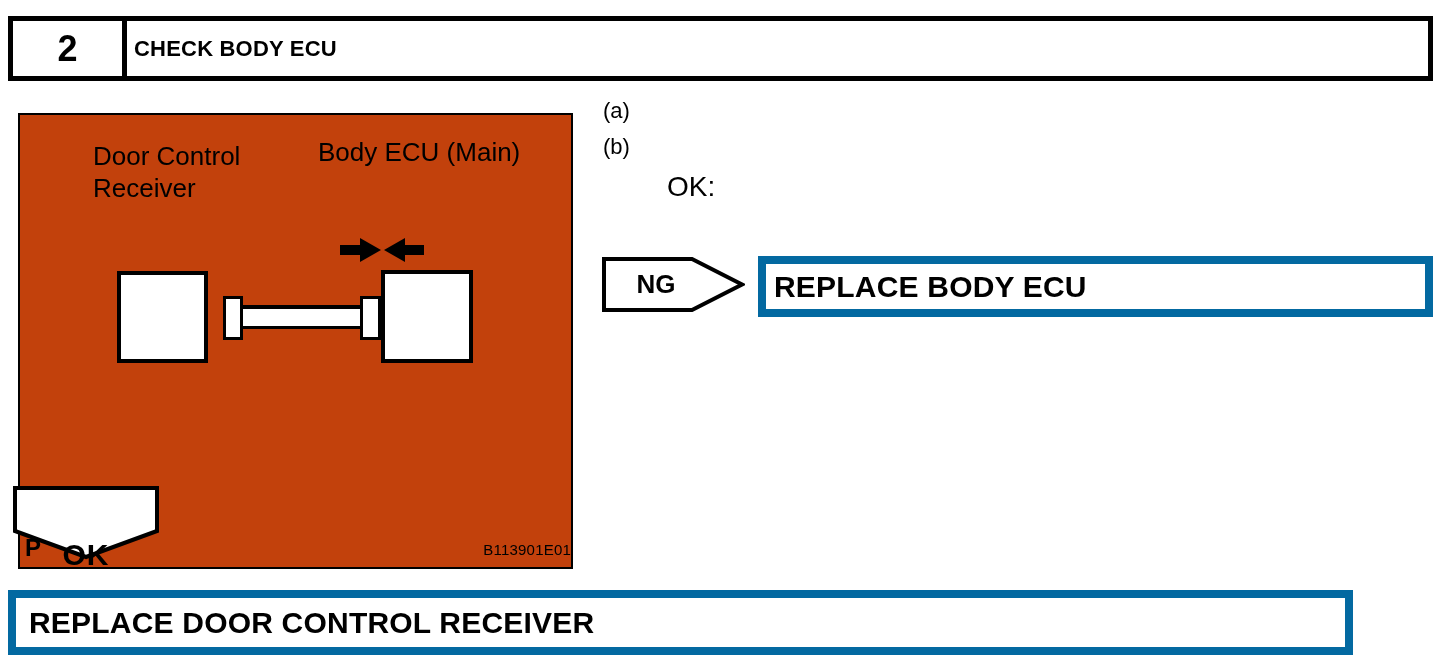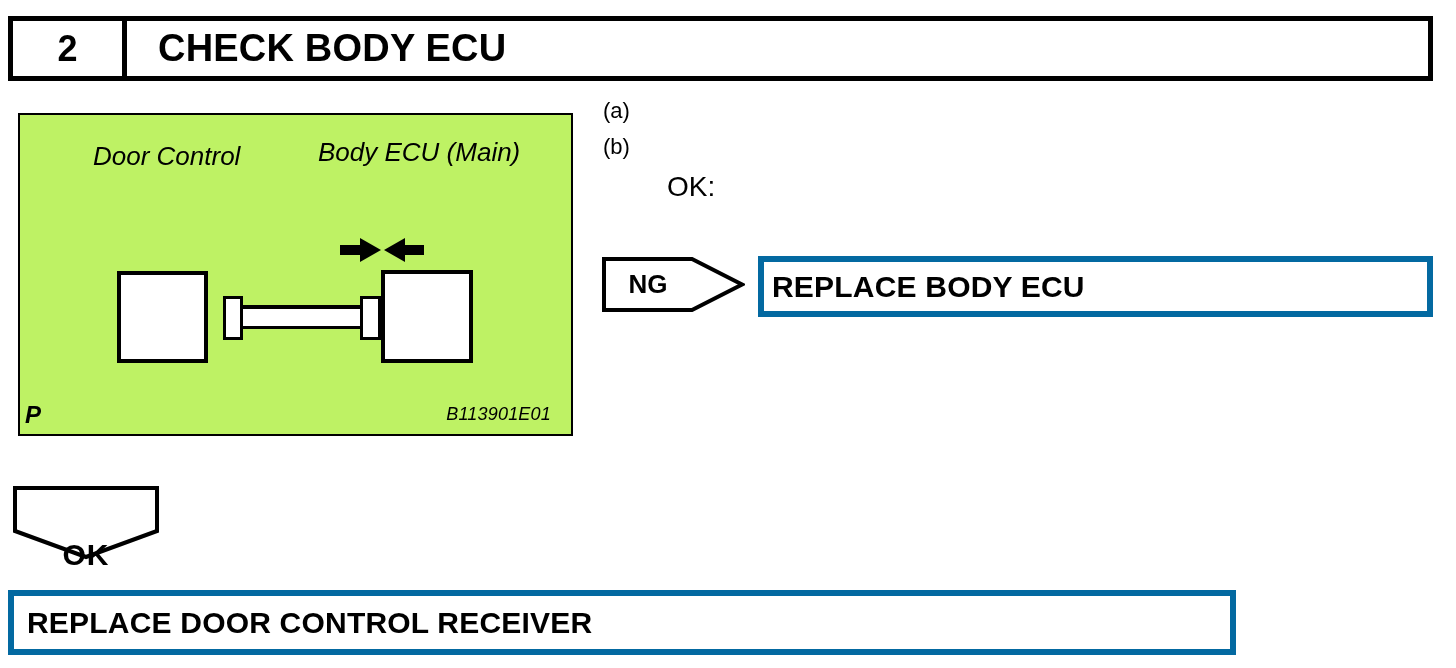--- a/index.html
+++ b/index.html
@@ -17,27 +17,27 @@
     position: absolute; left: 8px; top: 16px; width: 1425px; height: 65px;
     border: 5px solid #000; display: flex; align-items: stretch; background: #fff;
   }
   .step-number {
     width: 114px; border-right: 5px solid #000;
     display: flex; align-items: center; justify-content: center;
     font-size: 36px; font-weight: bold;
   }
   .step-title {
     flex: 1; display: flex; align-items: center; padding-left: 7px;
-    font-size: 38px; font-weight: bold; letter-spacing: 0.2px; margin-left: 24px;
+    font-size: 22px; font-weight: bold; letter-spacing: 0.2px;
   }
 
   
   .figure {
-    position: absolute; left: 18px; top: 113px; width: 555px; height: 323px;
-    border: 2px solid #000; background: #bef264; font-style: italic;
+    position: absolute; left: 18px; top: 113px; width: 555px; height: 456px;
+    border: 2px solid #000; background: #c2410c;
   }
   .fig-label { position: absolute; font-size: 26px; line-height: 32px; }
   .fig-label.receiver { left: 73px; top: 25px; }
   .fig-label.receiver span { display: block; }
   .fig-label.ecu { left: 298px; top: 21px; }
 
   .shape { position: absolute; background: #fff; }
   .sq-left  { left: 97px;  top: 156px; width: 91px; height: 92px; border: 4px solid #000; }
   .sq-right { left: 361px; top: 155px; width: 92px; height: 93px; border: 4px solid #000; }
   .conn-left  { left: 203px; top: 181px; width: 20px; height: 44px; border: 3px solid #000; }
@@ -53,68 +53,69 @@
   .press-arrow.right { left: 320px; top: 123px; }
   .press-arrow.right .shaft { left: 0; }
   .press-arrow.right .head  { left: 20px; border-left: 21px solid #000;
                               border-top: 12px solid transparent; border-bottom: 12px solid transparent; }
   .press-arrow.left { left: 364px; top: 123px; width: 40px; }
   .press-arrow.left .head  { left: 0; border-right: 21px solid #000;
                              border-top: 12px solid transparent; border-bottom: 12px solid transparent; }
   .press-arrow.left .shaft { left: 20px; width: 20px; }
 
   .corner-mark { position: absolute; left: 5px; bottom: 5px; font-size: 24px; font-weight: bold; }
-  .fig-id { position: absolute; right: 20px; bottom: 9px; font-size: 18px; letter-spacing: 0.2px; }
+  .fig-id { position: absolute; right: 0; bottom: 9px; font-size: 15px; letter-spacing: 0.2px; }
 
   
   .instr-row { position: absolute; left: 603px; font-size: 22px; line-height: 30px; white-space: nowrap; display: flex; }
   .instr-row .marker { display: inline-block; width: 64px; }
   .row-a { top: 96px; }
   .row-b { top: 132px; }
   .ok-label { position: absolute; left: 667px; top: 170px; font-size: 28px; line-height: 34px; font-weight: normal; }
   .ok-cond  { position: absolute; left: 691px; top: 200px; font-size: 28px; line-height: 34px; font-weight: bold; white-space: nowrap; }
 
   
   .ng-wrap { position: absolute; left: 602px; top: 257px; width: 143px; height: 56px; }
   .ng-wrap svg { position: absolute; left: 0; top: 0; }
   .ng-text {
-    position: absolute; left: 0; top: 0; width: 92px; height: 55px;
+    position: absolute; left: 8px; top: 0; width: 92px; height: 55px;
     display: flex; align-items: center; justify-content: center;
     font-size: 26px; font-weight: bold;
   }
   .ok-wrap { position: absolute; left: 13px; top: 486px; width: 146px; height: 74px; }
   .ok-wrap svg { position: absolute; left: 0; top: 0; }
   .ok-text {
     position: absolute; left: 0; top: 4px; width: 146px; height: 44px;
     display: flex; align-items: center; justify-content: center;
     font-size: 30px; font-weight: bold; letter-spacing: 1px; margin-top: 43px;
   }
 
   
   .action-box {
-    position: absolute; border: 6px solid #0369a1; background: #fff;
+    position: absolute; border: 8px solid #0369a1; background: #fff;
     display: flex; align-items: center;
     font-size: 30px; font-weight: bold; letter-spacing: 0.2px; white-space: nowrap;
   }
   .ng-action { left: 758px; top: 256px; width: 675px; height: 61px; padding-left: 8px; }
-  .final-action { left: 8px; top: 590px; width: 1228px; height: 65px; padding-left: 13px; }
+  .final-action { left: 8px; top: 590px; width: 1345px; height: 65px; padding-left: 13px; }
 </style>
 </head>
 <body>
 
 <div class="page">
 
   <div class="step-header">
     <div class="step-number">2</div>
     <div class="step-title">CHECK BODY ECU</div>
   </div>
 
   <div class="figure">
     <div class="fig-label receiver">
       <span>Door Control</span>
+      <span>Receiver</span>
     </div>
     <div class="fig-label ecu">Body ECU (Main)</div>
 
     <div class="press-arrow right">
       <span class="shaft"></span>
       <span class="head"></span>
     </div>
     <div class="press-arrow left">
       <span class="head"></span>
       <span class="shaft"></span>

